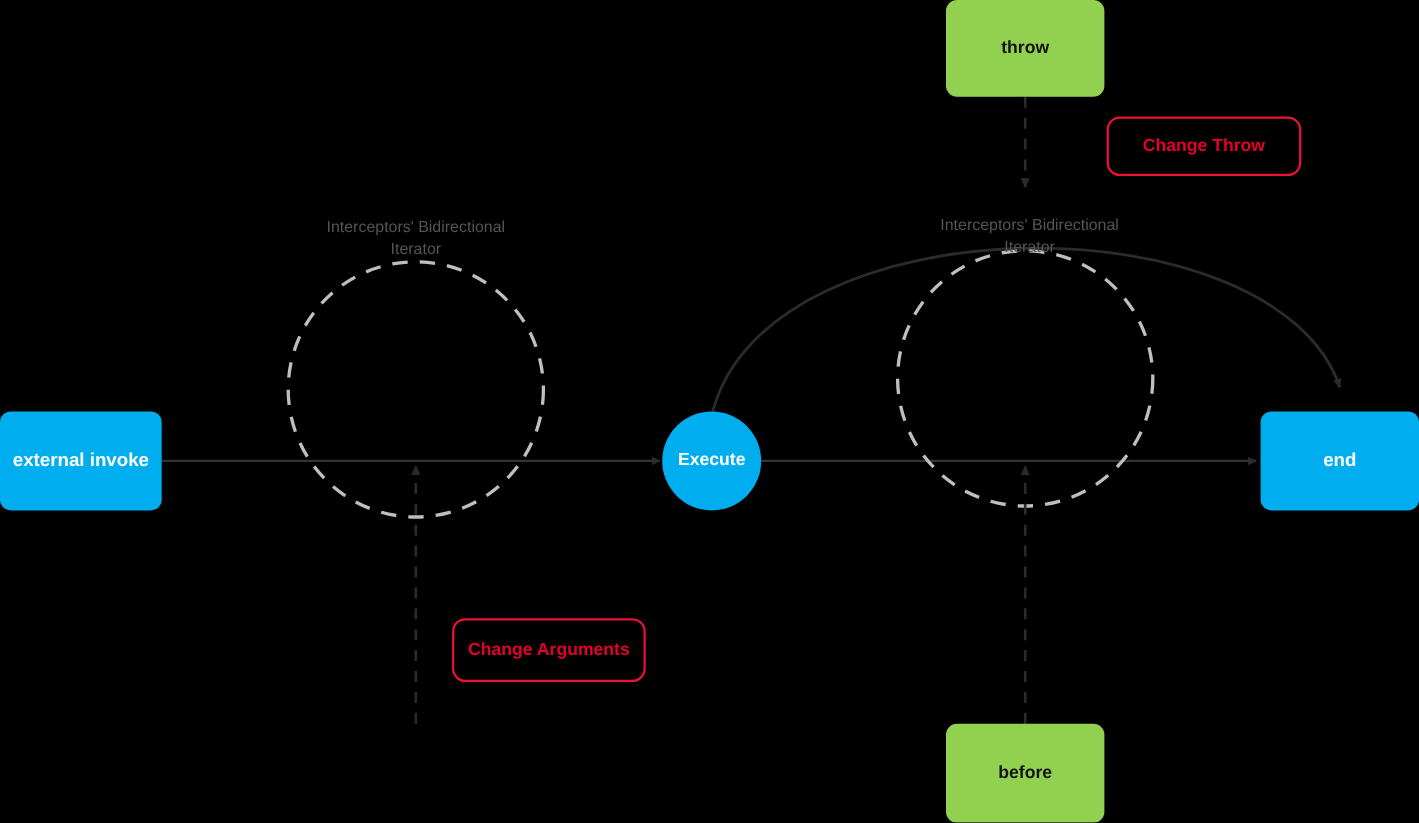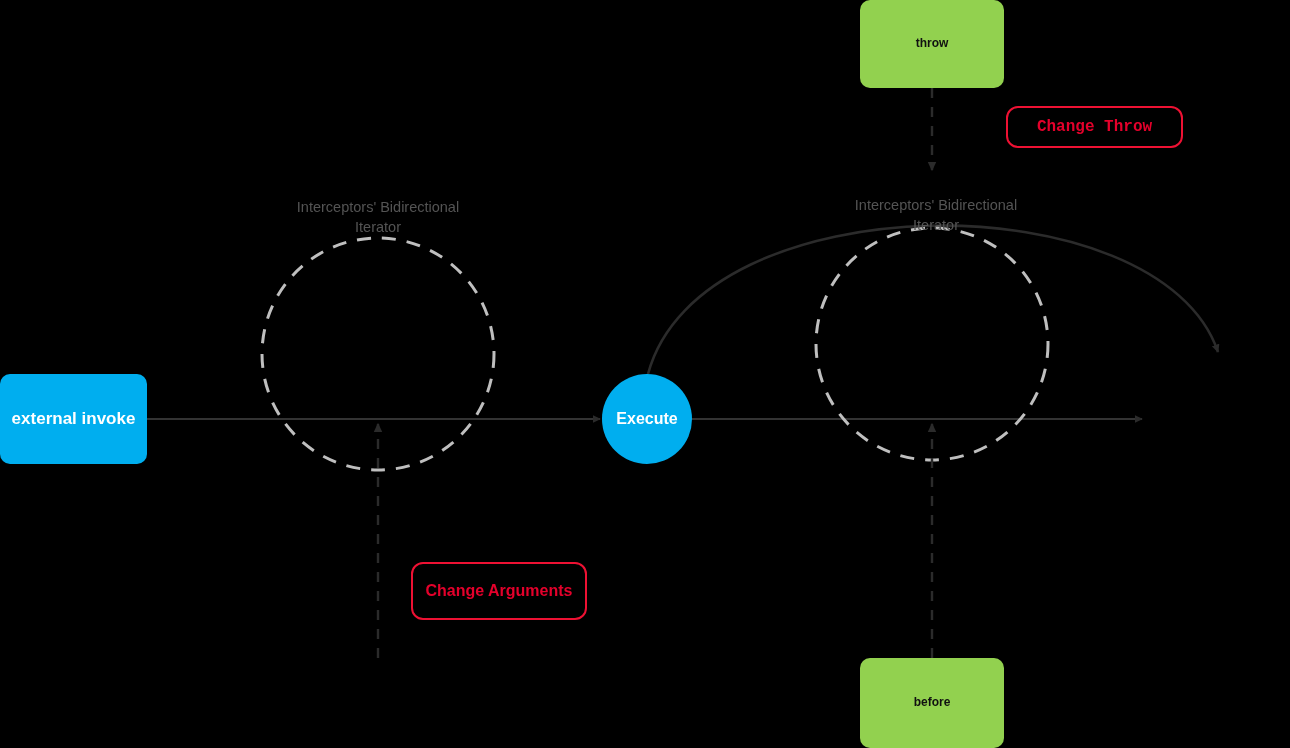--- a/index.html
+++ b/index.html
@@ -45,21 +45,21 @@
   .node-blue-circle {
     background: #00AEEF;
     color: #FFFFFF;
     border-radius: 50%;
     font-size: 16px;
   }
   .node-green {
     background: #92D14F;
     color: #111111;
     border-radius: 10px;
-    font-size: 12px;
+    font-size: 16px;
   }
   .node-red {
     background: transparent;
     color: #E4002B;
     border: 2.5px solid #EE1133;
     border-radius: 12px;
     font-size: 16px;
   }
   .circle-label {
     position: absolute;
@@ -107,33 +107,36 @@
   <div class="circle-label" style="left:836px; top:196px; width:200px;">Interceptors' Bidirectional Iterator</div>
 
   <div class="node node-blue" style="left:0px; top:374px; width:147px; height:90px;">
     <span>external invoke</span>
   </div>
 
   <div class="node node-blue-circle" style="left:602px; top:374px; width:90px; height:90px;">
     <span>Execute</span>
   </div>
 
+  <div class="node node-blue" style="left:1146px; top:374px; width:144px; height:90px;">
+    <span>end</span>
+  </div>
 
   <div class="node node-green" style="left:860px; top:0px; width:144px; height:88px;">
     <span>throw</span>
   </div>
 
 
   <div class="node node-green" style="left:860px; top:658px; width:144px; height:90px;">
     <span>before</span>
   </div>
 
 
   <div class="node node-red" style="left:411px; top:562px; width:176px; height:58px;">
     <span>Change Arguments</span>
   </div>
 
 
-  <div class="node node-red" style="left:1006px; top:106px; width:177px; height:42px;font-family:Liberation Mono, monospace;">
+  <div class="node node-red" style="left:1006px; top:106px; width:177px; height:54px;">
     <span>Change Throw</span>
   </div>
 
 </div>
 
 </body></html>

